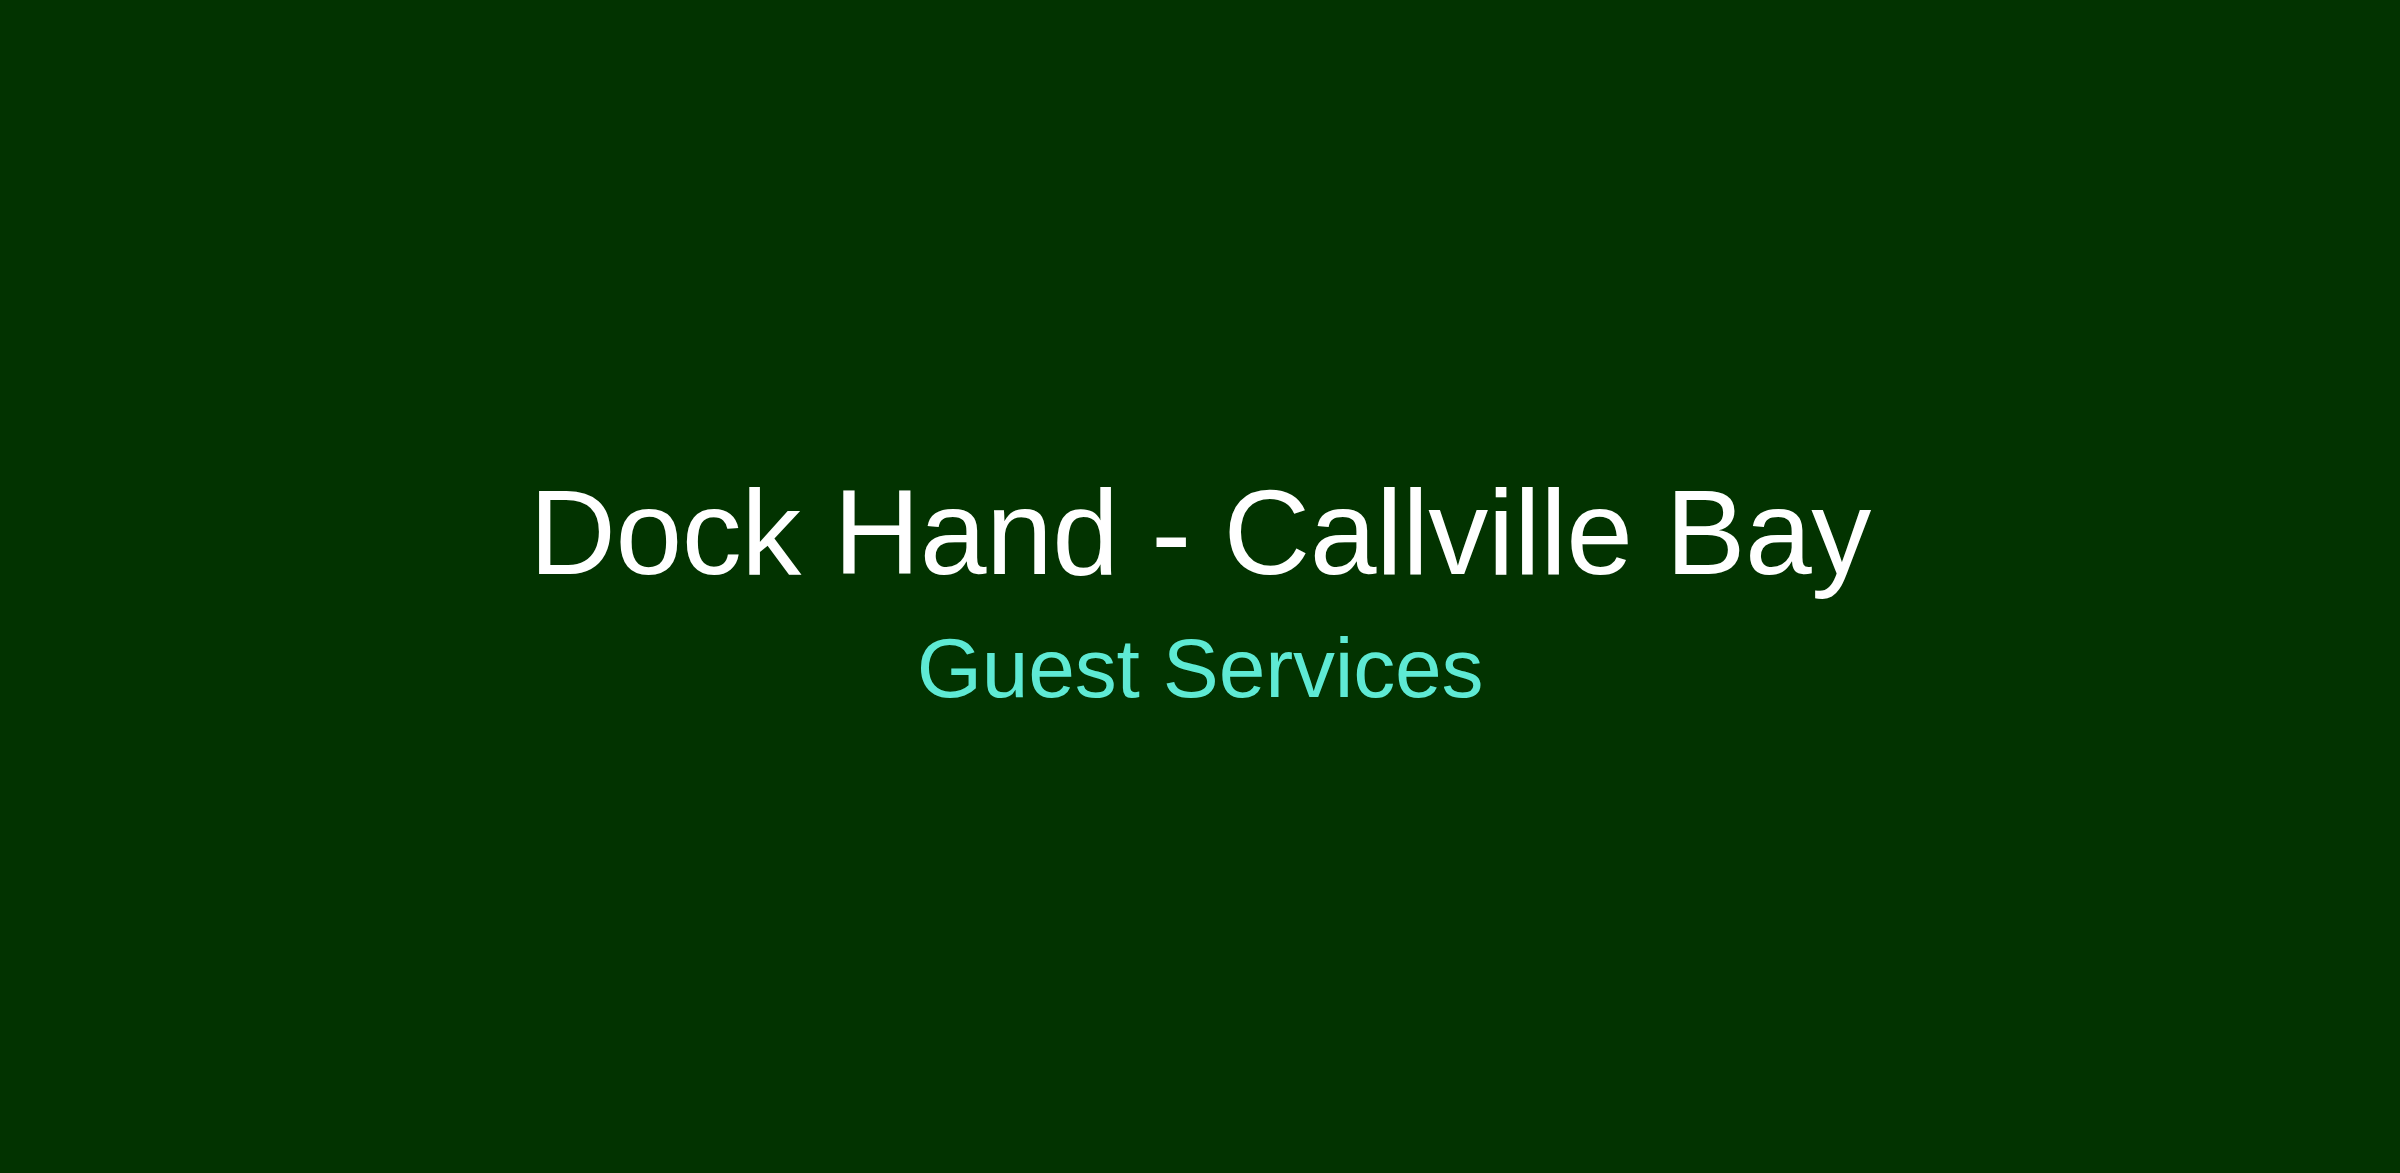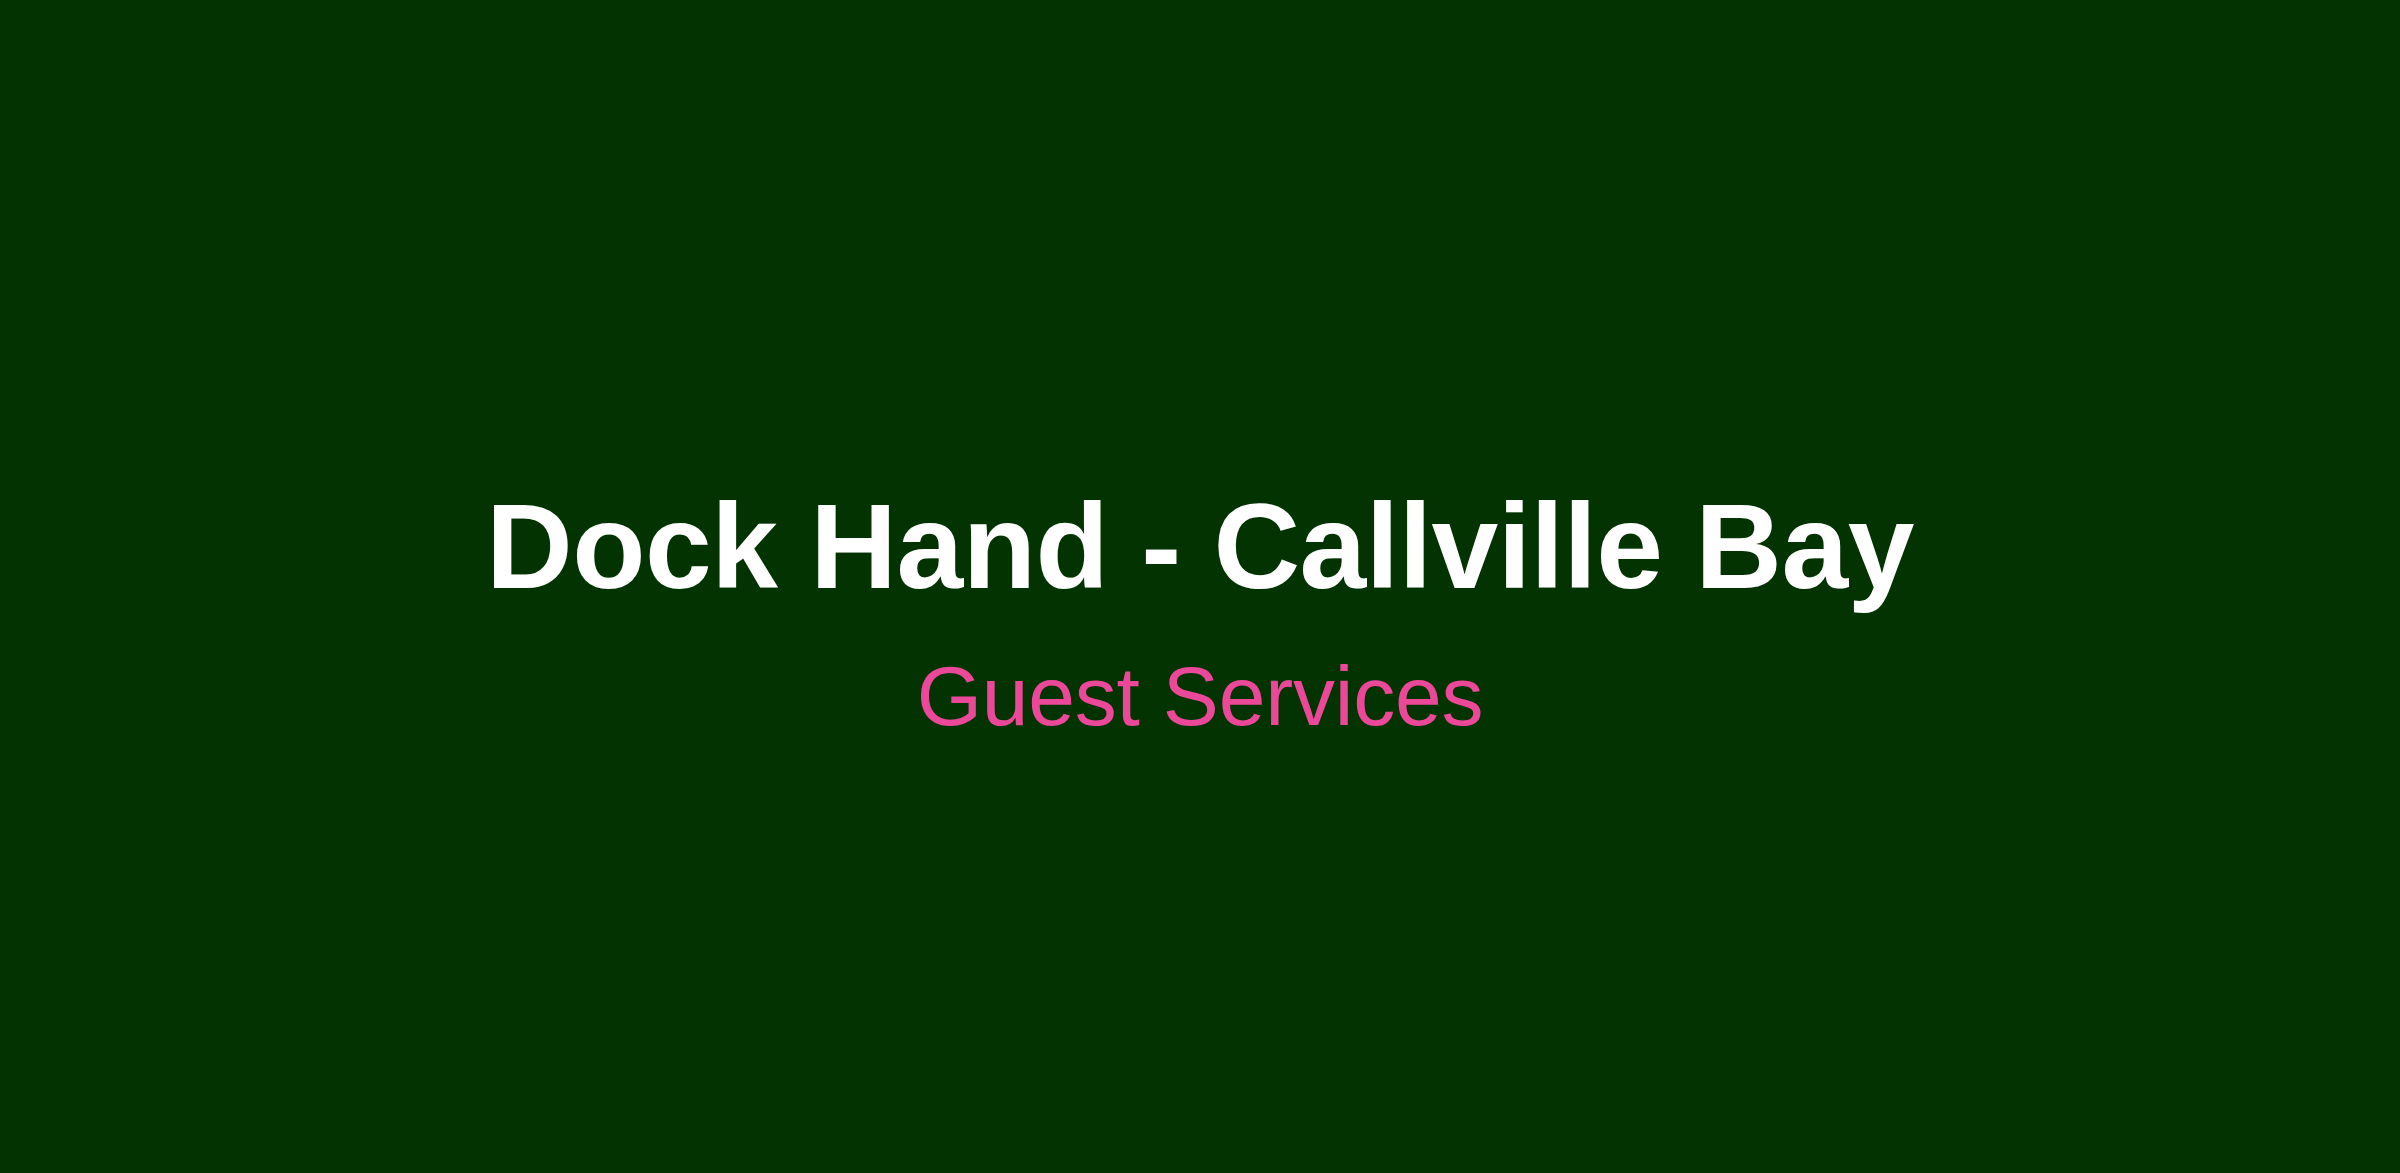--- a/index.html
+++ b/index.html
@@ -37,35 +37,35 @@
     top: 470px;
     display: flex;
     flex-direction: column;
     align-items: center;
     text-align: center;
   }
 
   .card-title {
     font-family: "Liberation Sans", sans-serif;
     font-size: 120px;
-    font-weight: 700;
+    font-weight: 400;
     line-height: 1.0;
     color: #ffffff;
     letter-spacing: -0.5px;
     white-space: nowrap;
-    margin: 16px;
+    margin: 2px;
     padding: 0;
   }
 
   .card-subtitle {
     font-family: "Liberation Sans", sans-serif;
     font-size: 84px;
     font-weight: 400;
     line-height: 1.0;
-    color: #ec4899;
+    color: #5eead4;
     letter-spacing: -0.2px;
     white-space: nowrap;
     margin: 0;
     padding: 0;
     margin-top: 32px;
   }
 </style>
 </head>
 <body>
 

